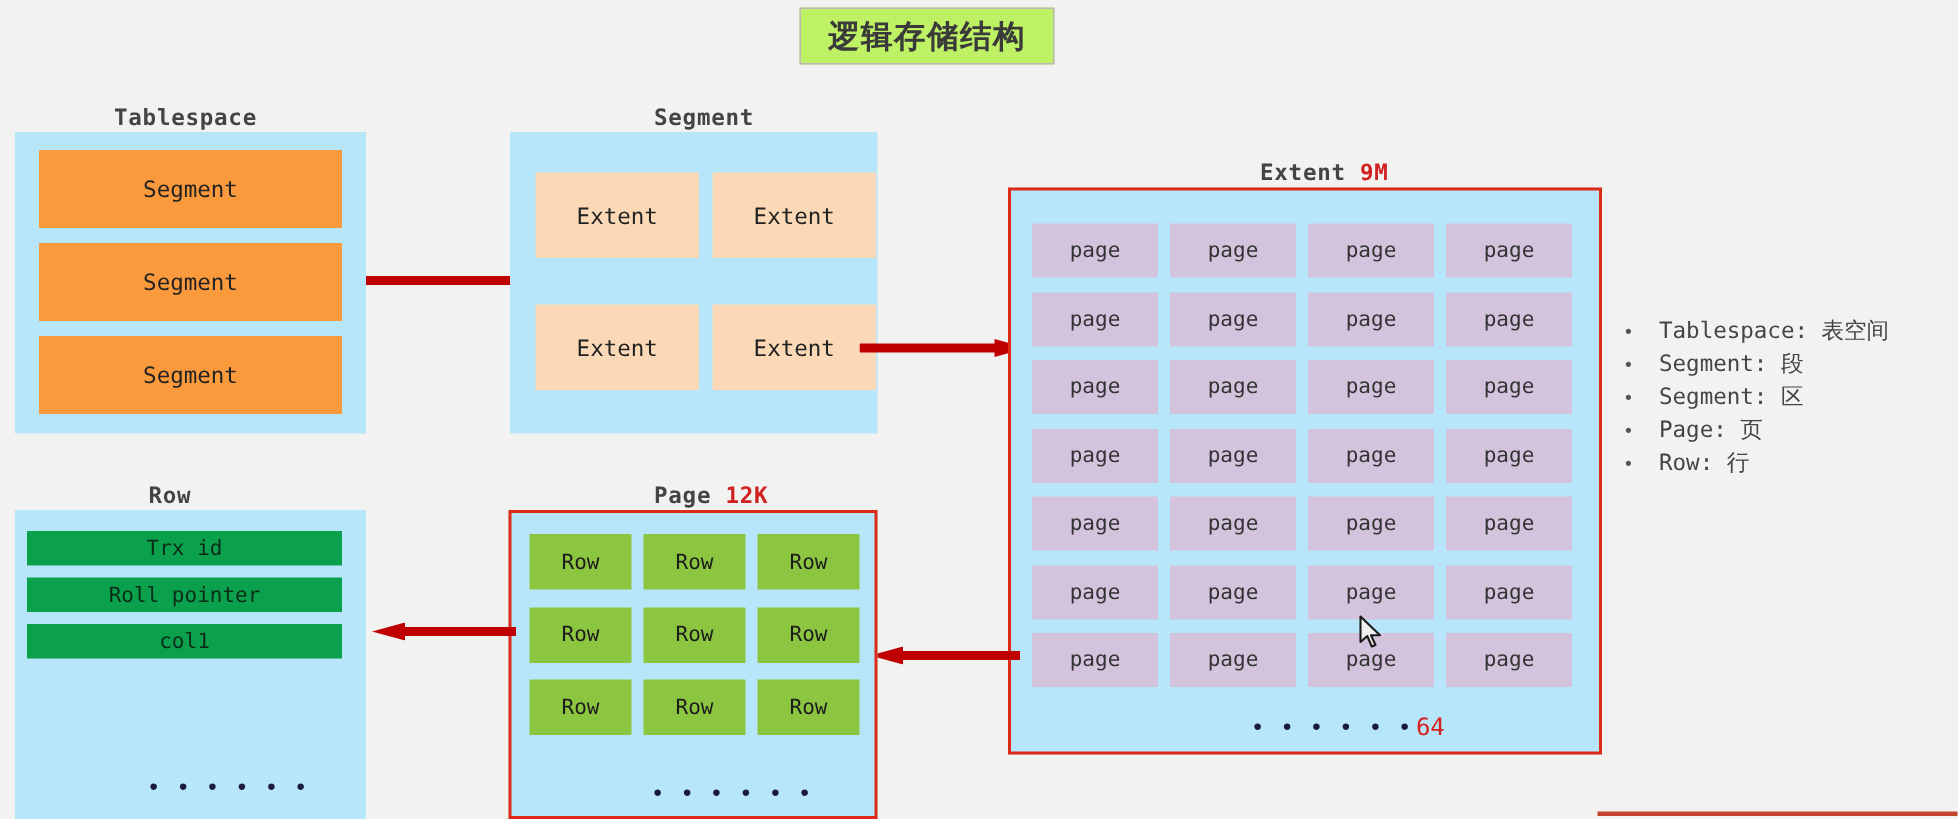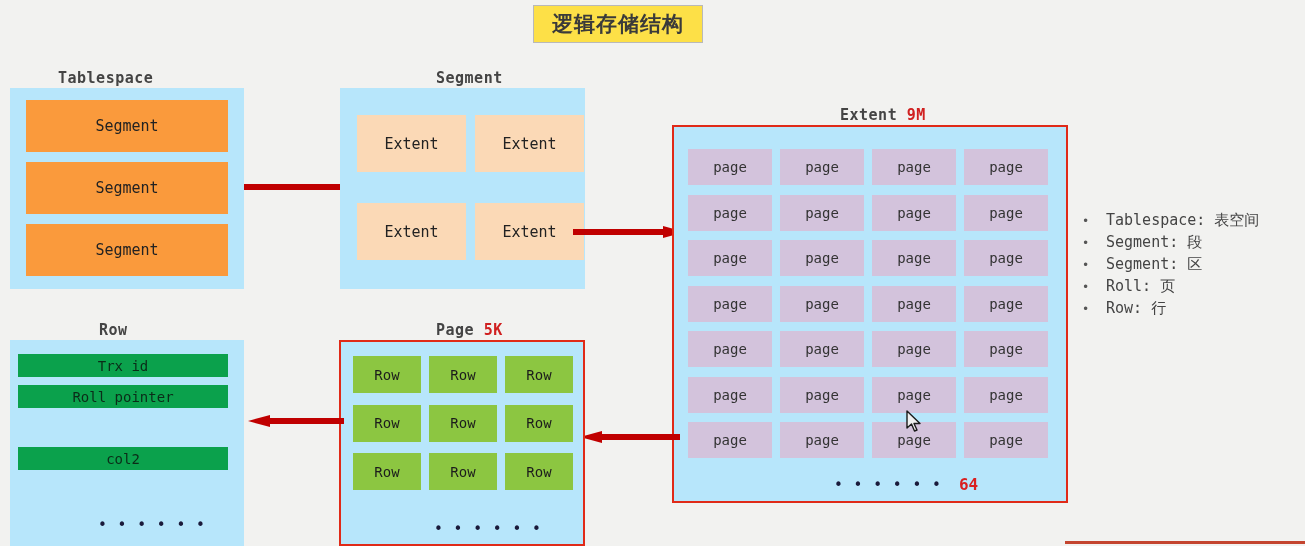--- a/index.html
+++ b/index.html
@@ -20,21 +20,21 @@
   }
 
   
   #diagram-title {
     position: absolute;
     left: 533px;
     top: 5px;
     width: 170px;
     height: 38px;
     border: 1px solid #b9b9b9;
-    background: #fde047;
+    background: #bef264;
     color: #3a3a3a;
     font-family: "DejaVu Sans", "Liberation Sans", sans-serif;
     font-size: 21px;
     font-weight: 600;
     display: flex;
     align-items: center;
     justify-content: center;
     letter-spacing: 1px;
     box-sizing: border-box;
   }
@@ -86,24 +86,24 @@
     position: absolute;
     font-family: "DejaVu Sans", "Liberation Sans", sans-serif;
     font-size: 15px;
     color: #1a1a3a;
     letter-spacing: 3px;
     white-space: nowrap;
   }
   .dots .cnt {
     color: #d92020;
     font-family: "DejaVu Sans Mono", "Liberation Mono", monospace;
-    font-weight: bold;
+    font-weight: normal;
     font-size: 16px;
     letter-spacing: 0;
-    margin-left: 15px;
+    margin-left: 0;
   }
 
   
   .arrow {
     position: absolute;
     height: 11px;
   }
   .arrow svg { display: block; }
 
   
@@ -150,21 +150,21 @@
     background: #c4452f;
   }
 </style>
 </head>
 <body>
 
 <div class="stage">
 
   <div id="diagram-title">逻辑存储结构</div>
 
-  <div class="caption" style="left:58px; top:69px;">
+  <div class="caption" style="left:76px; top:69px;">
     <span>Tablespace</span>
   </div>
   <div class="panel" id="tablespace-panel" style="left:10px; top:88px; width:234px; height:201px;">
     <div class="cell segment" style="left:16px; top:12px; width:202px; height:52px;">Segment</div>
     <div class="cell segment" style="left:16px; top:74px; width:202px; height:52px;">Segment</div>
     <div class="cell segment" style="left:16px; top:136px; width:202px; height:52px;">Segment</div>
   </div>
 
   <div class="arrow" style="left:244px; top:181px; width:118px;">
     <svg width="118" height="12" viewBox="0 0 118 12">
@@ -233,21 +233,21 @@
 
   <div class="arrow" style="left:576px; top:431px; width:104px;">
     <svg width="104" height="12" viewBox="0 0 104 12">
       <line x1="22" y1="6" x2="104" y2="6" stroke="#c00000" stroke-width="6"></line>
       <polygon points="26,0 4,6 26,12" fill="#c00000"></polygon>
     </svg>
   </div>
 
   <div class="caption" style="left:436px; top:321px;">
     <span>Page</span>
-    <span class="size">5K</span>
+    <span class="size">12K</span>
   </div>
   <div class="panel red-border" id="page-panel" style="left:339px; top:340px; width:246px; height:206px;">
     <div id="row-grid">
         <div class="cell rowgreen" style="left: 12px; top: 14px; width: 68px; height: 37px;">Row</div>
         <div class="cell rowgreen" style="left: 88px; top: 14px; width: 68px; height: 37px;">Row</div>
         <div class="cell rowgreen" style="left: 164px; top: 14px; width: 68px; height: 37px;">Row</div>
         <div class="cell rowgreen" style="left: 12px; top: 62.5px; width: 68px; height: 37px;">Row</div>
         <div class="cell rowgreen" style="left: 88px; top: 62.5px; width: 68px; height: 37px;">Row</div>
         <div class="cell rowgreen" style="left: 164px; top: 62.5px; width: 68px; height: 37px;">Row</div>
         <div class="cell rowgreen" style="left: 12px; top: 111px; width: 68px; height: 37px;">Row</div>
@@ -263,40 +263,40 @@
       <polygon points="26,0 4,6 26,12" fill="#c00000"></polygon>
     </svg>
   </div>
 
   <div class="caption" style="left:99px; top:321px;">
     <span>Row</span>
   </div>
   <div class="panel" id="row-panel" style="left:10px; top:340px; width:234px; height:206px;">
     <div class="cell rowdark" style="left:8px; top:45px; width:210px; height:23px;">Roll pointer</div>
     <div class="cell rowdark" style="left:8px; top:14px; width:210px; height:23px;">Trx id</div>
-    <div class="cell rowdark" style="left:8px; top:107px; width:210px; height:23px;">col2</div>
+    <div class="cell rowdark" style="left:8px; top:76px; width:210px; height:23px;">col1</div>
     <div class="dots" style="left:88px; top:176px;">• • • • • •</div>
   </div>
 
   <div id="legend">
       <div class="legend-row">
         <span class="bullet">•</span>
         <span>Tablespace: 表空间</span>
       </div>
       <div class="legend-row">
         <span class="bullet">•</span>
         <span>Segment: 段</span>
       </div>
       <div class="legend-row">
         <span class="bullet">•</span>
         <span>Segment: 区</span>
       </div>
       <div class="legend-row">
         <span class="bullet">•</span>
-        <span>Roll: 页</span>
+        <span>Page: 页</span>
       </div>
       <div class="legend-row">
         <span class="bullet">•</span>
         <span>Row: 行</span>
       </div>
     </div>
 
   <div id="mouse-cursor">
     <svg width="18" height="24" viewBox="0 0 18 24">
       <polygon points="1,1 1,18 5.5,14 8.5,21 11,20 8,13.5 14,13.5" fill="#f0f0f0" stroke="#1a1a1a" stroke-width="1.4" stroke-linejoin="round"></polygon>

